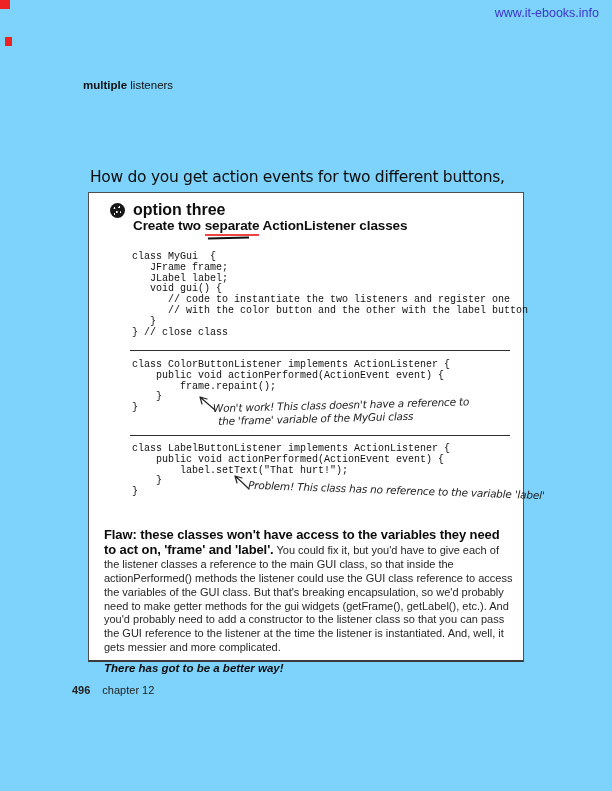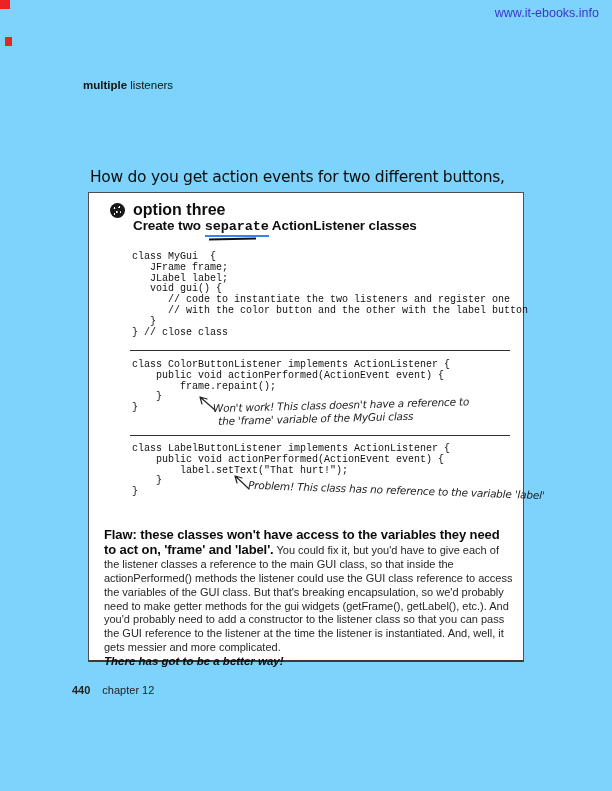--- a/index.html
+++ b/index.html
@@ -52,23 +52,22 @@
   .kicker {
     position:absolute; left:133px; top:201px;
     font-weight:bold; font-size:16px; color:#0e0e0e;
   }
   .panel-title {
     position:absolute; left:133px; top:218px;
     font-weight:bold; font-size:13.5px; color:#0e0e0e; letter-spacing:-0.1px;
   }
   .underlined-word {
     position:relative;
-    border-bottom:2px solid #3b82f6;
+    border-bottom:2px solid #ef4444;
     padding-bottom:1px;
-    font-family:Liberation Mono, monospace;
   }
   .underlined-word::after {
     content:""; position:absolute; left:6%; right:20%; bottom:-5px; height:2px;
     background:#111; transform:rotate(-1.5deg);
   }
 
   pre.code {
     position:absolute;
     font-family:"Liberation Mono", "DejaVu Sans Mono", monospace;
     font-size:10px; line-height:10.8px; color:#101010;
@@ -95,21 +94,21 @@
   .arrow-2 { left:230px; top:472px; }
 
   .flaw {
     position:absolute; left:104px; top:528px; width:411px;
     font-size:11px; line-height:13.9px; color:#262626;
   }
   .flaw .lead {
     font-weight:bold; font-size:13px; color:#0c0c0c; letter-spacing:-0.1px;
   }
   .closing {
-    margin-top:0;
+    margin-top:7px;
     font-weight:bold; font-style:italic; font-size:11.5px; color:#0c0c0c;
   }
 
   .footer { position:absolute; left:72px; top:684px; font-size:11px; color:#222; }
   .footer .num { font-weight:bold; margin-right:12px; }
 </style>
 </head>
 <body>
 
 <div class="page">
@@ -172,16 +171,16 @@
     <path d="M19 17 Q12 10 5 4 M5 4 L7 11 M5 4 L12 6" stroke="#222" fill="none" stroke-width="1.2" stroke-linecap="round"></path>
   </svg>
   <div class="hand annotation-2">Problem! This class has no reference to the variable 'label'</div>
 
   <div class="flaw">
     <span class="lead">Flaw: these classes won't have access to the variables they need to act on, 'frame' and 'label'.</span><span> You could fix it, but you'd have to give each of the listener classes a reference to the main GUI class, so that inside the actionPerformed() methods the listener could use the GUI class reference to access the variables of the GUI class.  But that's breaking encapsulation, so we'd probably need to make getter methods for the gui widgets (getFrame(), getLabel(), etc.).  And you'd probably need to add a constructor to the listener class so that you can pass the GUI reference to the listener at the time the listener is instantiated. And, well, it gets messier and more complicated.</span>
     <div class="closing">There has got to be a better way!</div>
   </div>
 
   <div class="footer">
-    <span class="num">440</span><span>chapter 12</span>
+    <span class="num">496</span><span>chapter 12</span>
   </div>
 
 </div>
 
 </body></html>

